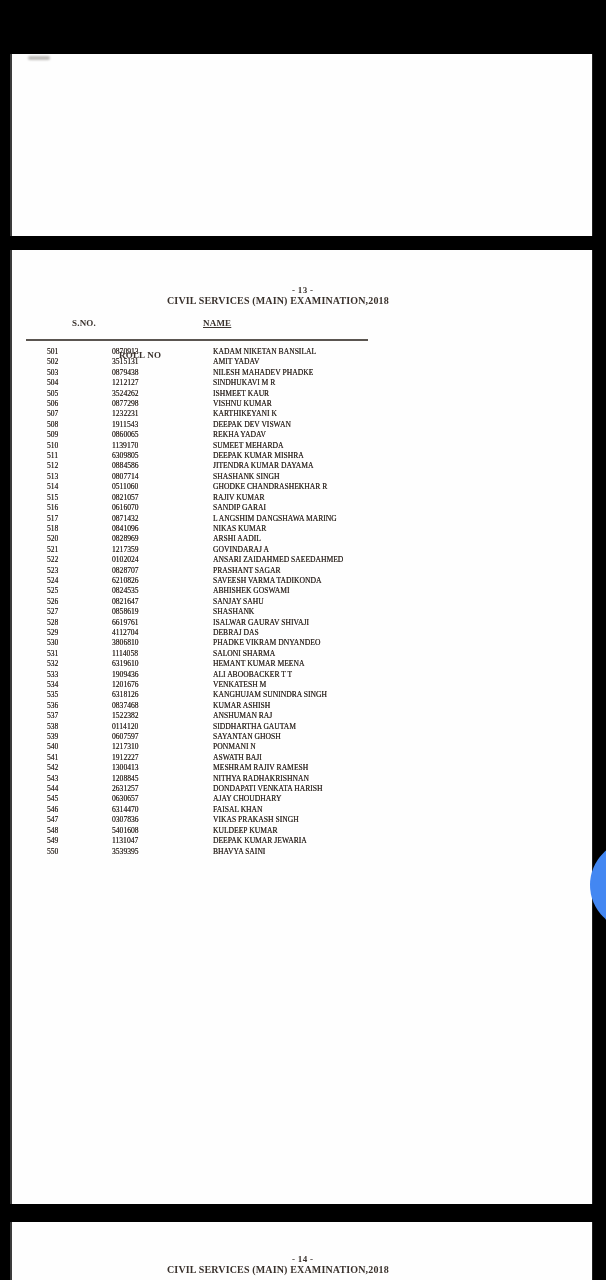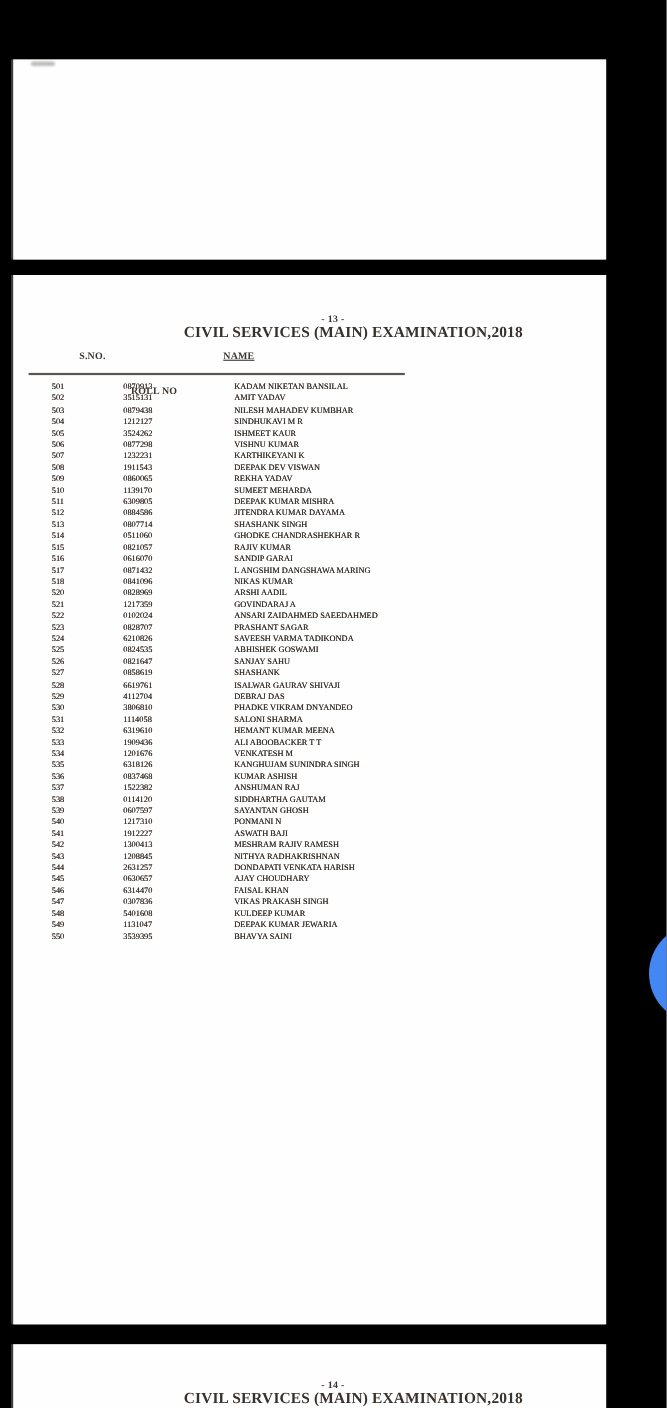--- a/index.html
+++ b/index.html
@@ -6,39 +6,39 @@
   body{
     width:606px;height:1280px;
     background:#000;
     overflow:hidden;
     position:relative;
     font-family:"Liberation Serif", serif;
   }
   .screen{position:absolute;inset:0;}
   .page{
     position:absolute;
-    left:12px;width:539px;
+    left:12px;width:580px;
     background:#fefefe;
     box-shadow:-2px 0 0 rgba(110,110,110,.55), 1px 0 0 rgba(90,90,90,.35);
   }
   .page-prev{top:54px;height:182px;}
   .page-main{top:250px;height:954px;}
   .page-next{top:1222px;height:58px;}
   .smudge{
     position:absolute;left:16px;top:2px;width:22px;height:4px;
     background:rgba(130,125,120,.5);border-radius:2px;filter:blur(1px);
   }
   .page-label{
     position:absolute;
     font-size:9px;font-weight:700;color:#39312c;
     letter-spacing:.3px;white-space:nowrap;
   }
   .doc-title{
     position:absolute;
-    font-size:14px;font-weight:700;color:#39312c;
+    font-size:10px;font-weight:700;color:#39312c;
     letter-spacing:.15px;white-space:nowrap;
   }
   .page-main .page-label{top:35px;left:280px;}
   .page-main .doc-title{top:45px;left:155px;}
   .page-next .page-label{top:32px;left:280px;}
   .page-next .doc-title{top:42px;left:155px;}
   .col-head{
     position:absolute;top:68px;
     font-size:9px;font-weight:700;color:#3b332e;
     letter-spacing:.2px;white-space:nowrap;
@@ -90,21 +90,21 @@
 
   <div class="row">
     <span class="c-sno">502</span>
     <span class="c-roll">3515131</span>
     <span class="c-name">AMIT YADAV</span>
   </div>
 
   <div class="row">
     <span class="c-sno">503</span>
     <span class="c-roll">0879438</span>
-    <span class="c-name">NILESH MAHADEV KUMBHAR</span>
+    <span class="c-name">NILESH MAHADEV PHADKE</span>
   </div>
 
   <div class="row">
     <span class="c-sno">504</span>
     <span class="c-roll">1212127</span>
     <span class="c-name">SINDHUKAVI M R</span>
   </div>
 
   <div class="row">
     <span class="c-sno">505</span>

